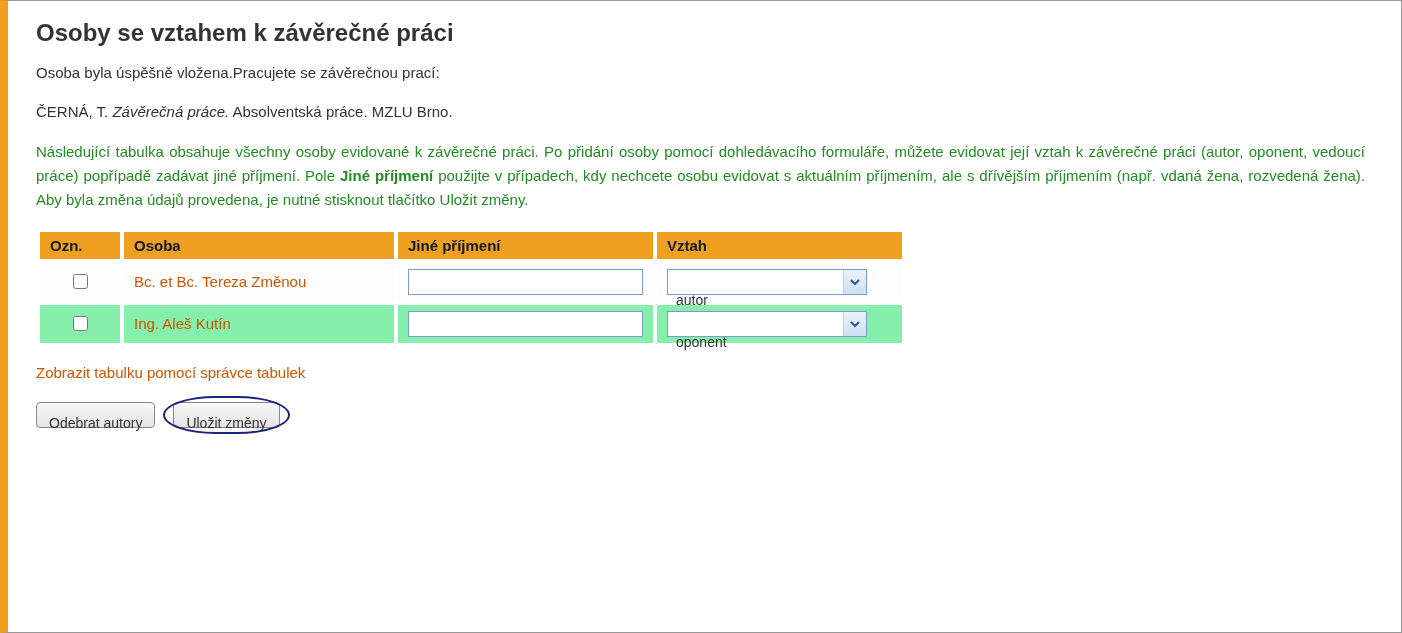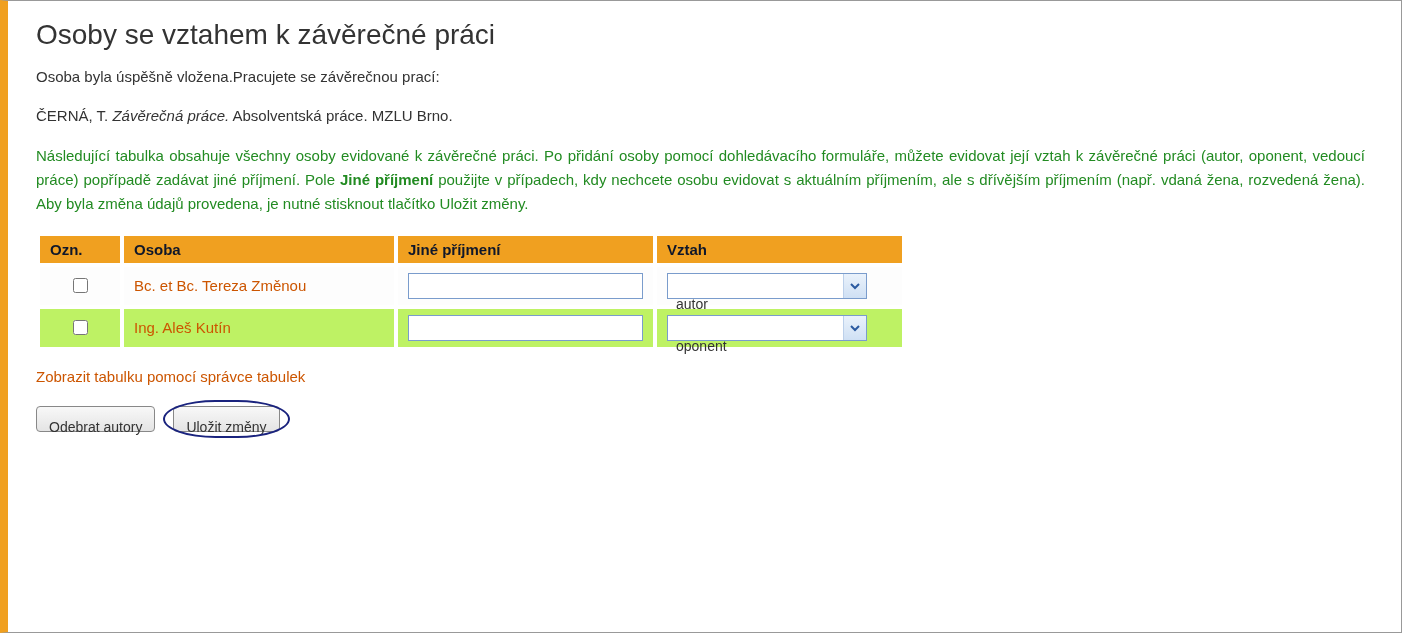--- a/index.html
+++ b/index.html
@@ -15,22 +15,22 @@
     width: 1402px;
     min-height: 633px;
     border: 1px solid #999;
     border-left: 8px solid #f0a020;
     padding: 18px 28px 24px 28px;
     background: #fff;
     position: relative;
   }
   h2.title {
     margin: 0 0 14px 0;
-    font-size: 28px;
-    font-weight: normal;
+    font-size: 24px;
+    font-weight: bold;
     color: #333;
   }
   p { margin: 6px 8px 16px 0; line-height: 1.55; }
   .status-line { color: #333; }
   .citation { color: #333; }
   .citation .italic { font-style: italic; }
   .green-text { color: #228B22; text-align: justify; line-height: 1.6; }
   .green-text b { font-weight: bold; }
   .link { color: #cc5500; cursor: pointer; }
 
@@ -46,21 +46,21 @@
     font-weight: bold;
     text-align: left;
     padding: 5px 10px;
     font-size: 15px;
   }
   table.persons td {
     padding: 6px 10px;
     vertical-align: middle;
   }
   table.persons tr.odd td  { background: #fdfdfd; }
-  table.persons tr.even td { background: #bef264; }
+  table.persons tr.even td { background: #86efac; }
   .col-ozn   { width: 60px; text-align: center; }
   .col-osoba { width: 250px; }
   .col-jine  { width: 235px; }
   .col-vztah { width: 225px; }
   table.persons td.col-ozn { text-align: center; }
 
   input[type="checkbox"].chk {
     width: 15px; height: 15px;
     accent-color: #3b6ea5;
   }

